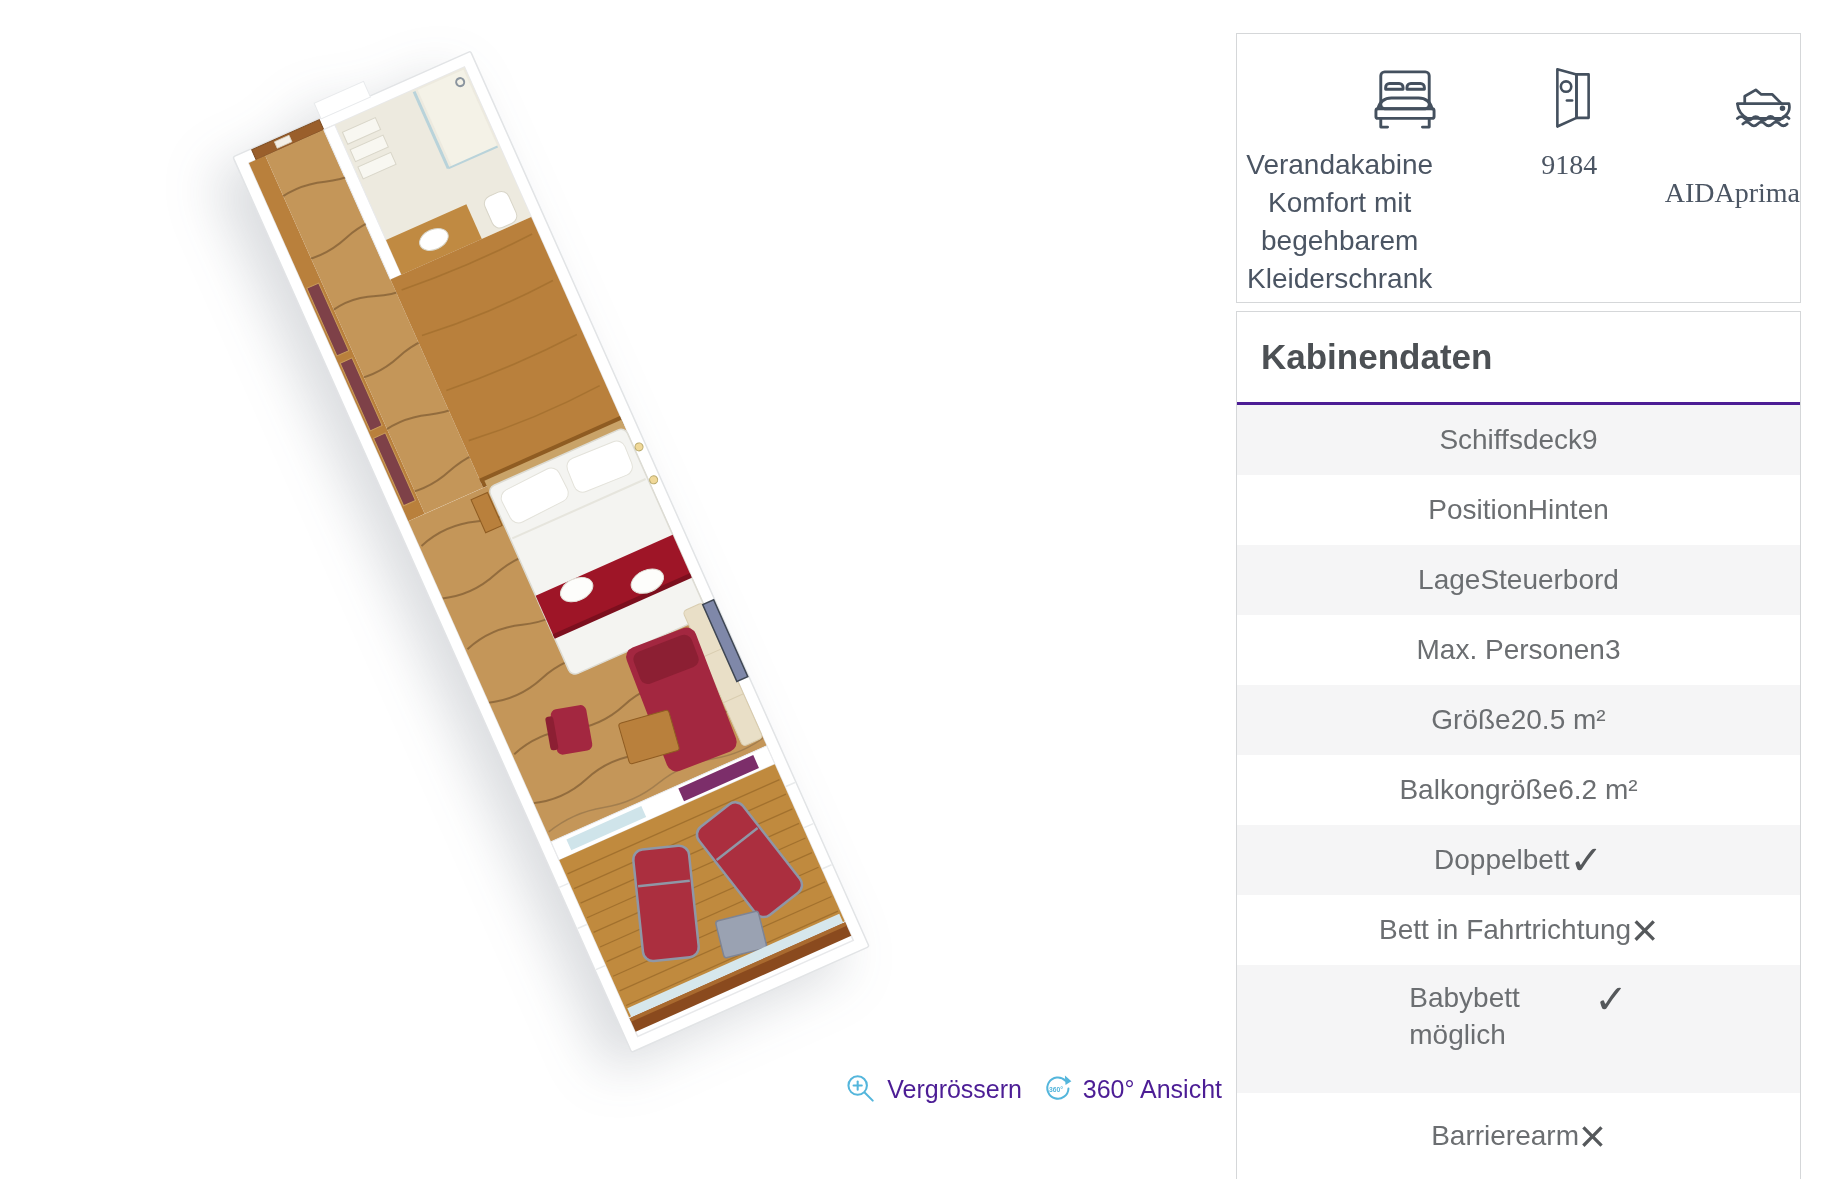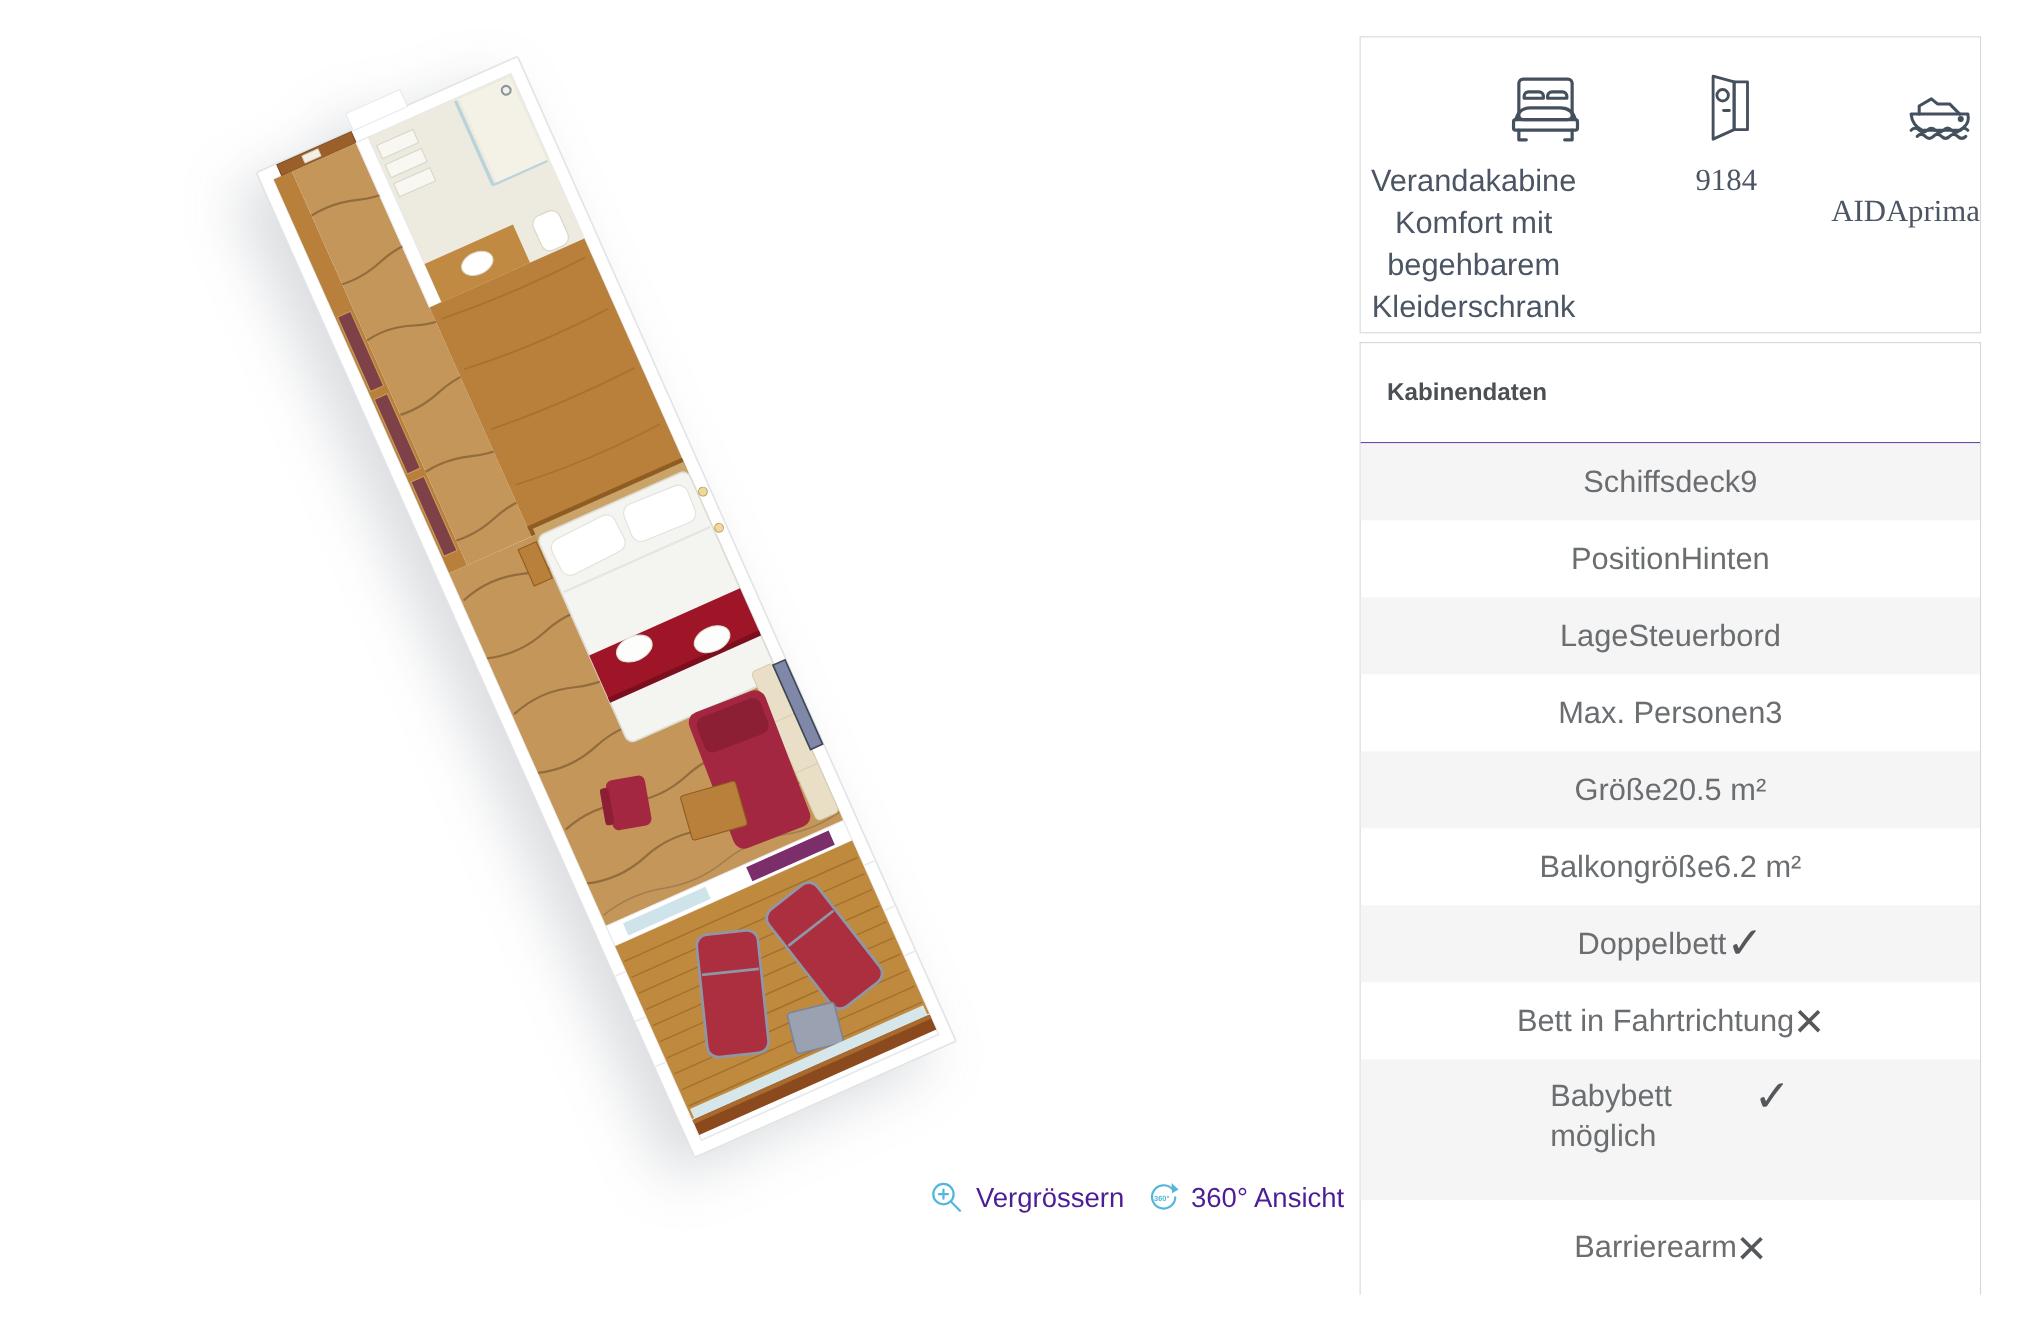--- a/index.html
+++ b/index.html
@@ -24,22 +24,22 @@
   .summary{height:270px;display:flex;padding-top:30px;}
   .sum-col{display:flex;flex-direction:column;align-items:flex-end;}
   .sum-col.c1{width:36%;}.sum-col.c2{width:28%;}.sum-col.c3{width:36%;gap:28px;}
   .sum-icon{height:66px;display:flex;align-items:flex-end;justify-content:center;}
   .sum-label{margin-top:16px;font-size:28px;line-height:38px;color:#4b5563;
              text-align:center;max-width:200px;}
   .sum-col.c2 .sum-label,.sum-col.c3 .sum-label{max-width:220px;white-space:nowrap;font-family:Liberation Serif, serif;}
 
   .details{margin-top:8px;border-bottom:none;}
   .details-header{height:90px;display:flex;align-items:center;padding-left:24px;
-                  border-bottom:1px solid #4c1d95;
-                  font-size:22px;font-weight:bold;color:#4c5054;}
+                  border-bottom:3px solid #4c1d95;
+                  font-size:35px;font-weight:bold;color:#4c5054;}
   .data-row{display:flex;align-items:center;justify-content:center;
             padding:0 24px;height:70px;font-size:28px;color:#6b6e71;}
   .data-row:nth-child(odd){background:#f5f5f6;}
   .row-label{text-align:left;}
   .row-value{text-align:right;}
   .data-row:nth-child(9){height:114px;align-items:flex-start;padding-top:14px;}
   .data-row:nth-child(9) .row-label{max-width:185px;line-height:37px;}
   .data-row:nth-child(10){height:86px;}
   .data-row:nth-child(11){height:72px;}
   .data-row.check .row-value{font-size:40px;color:#55585b;line-height:1;}

